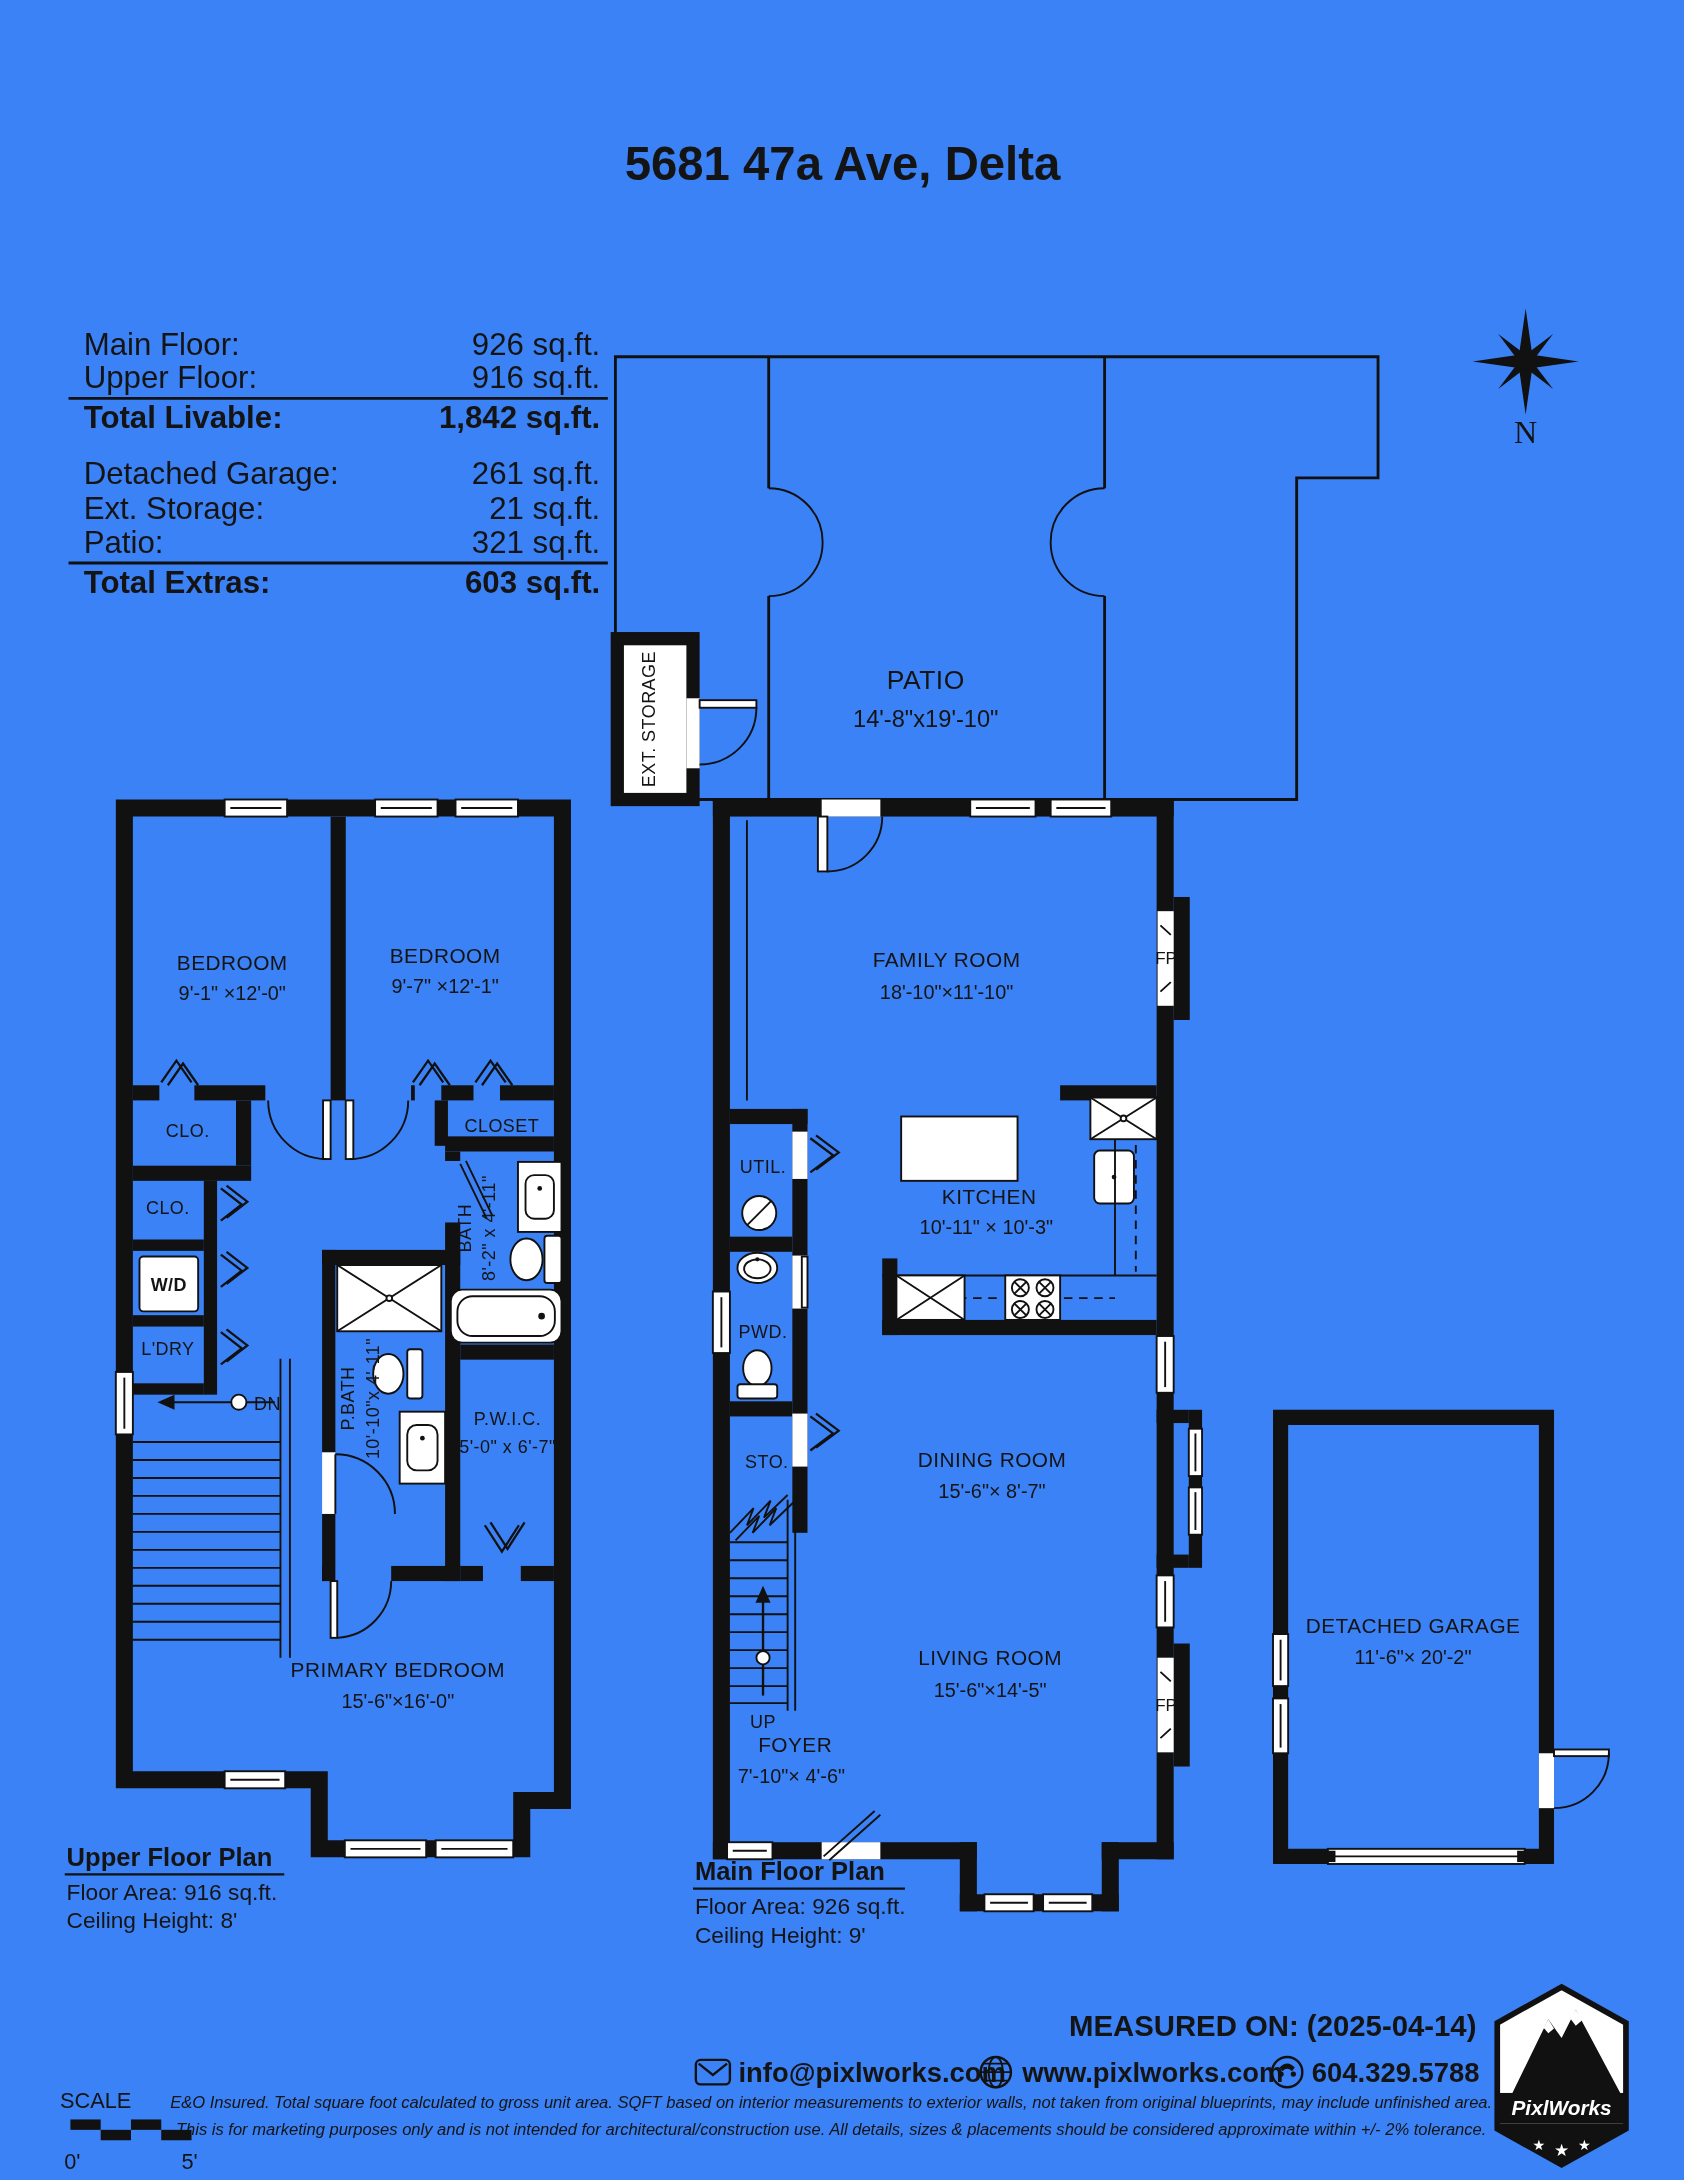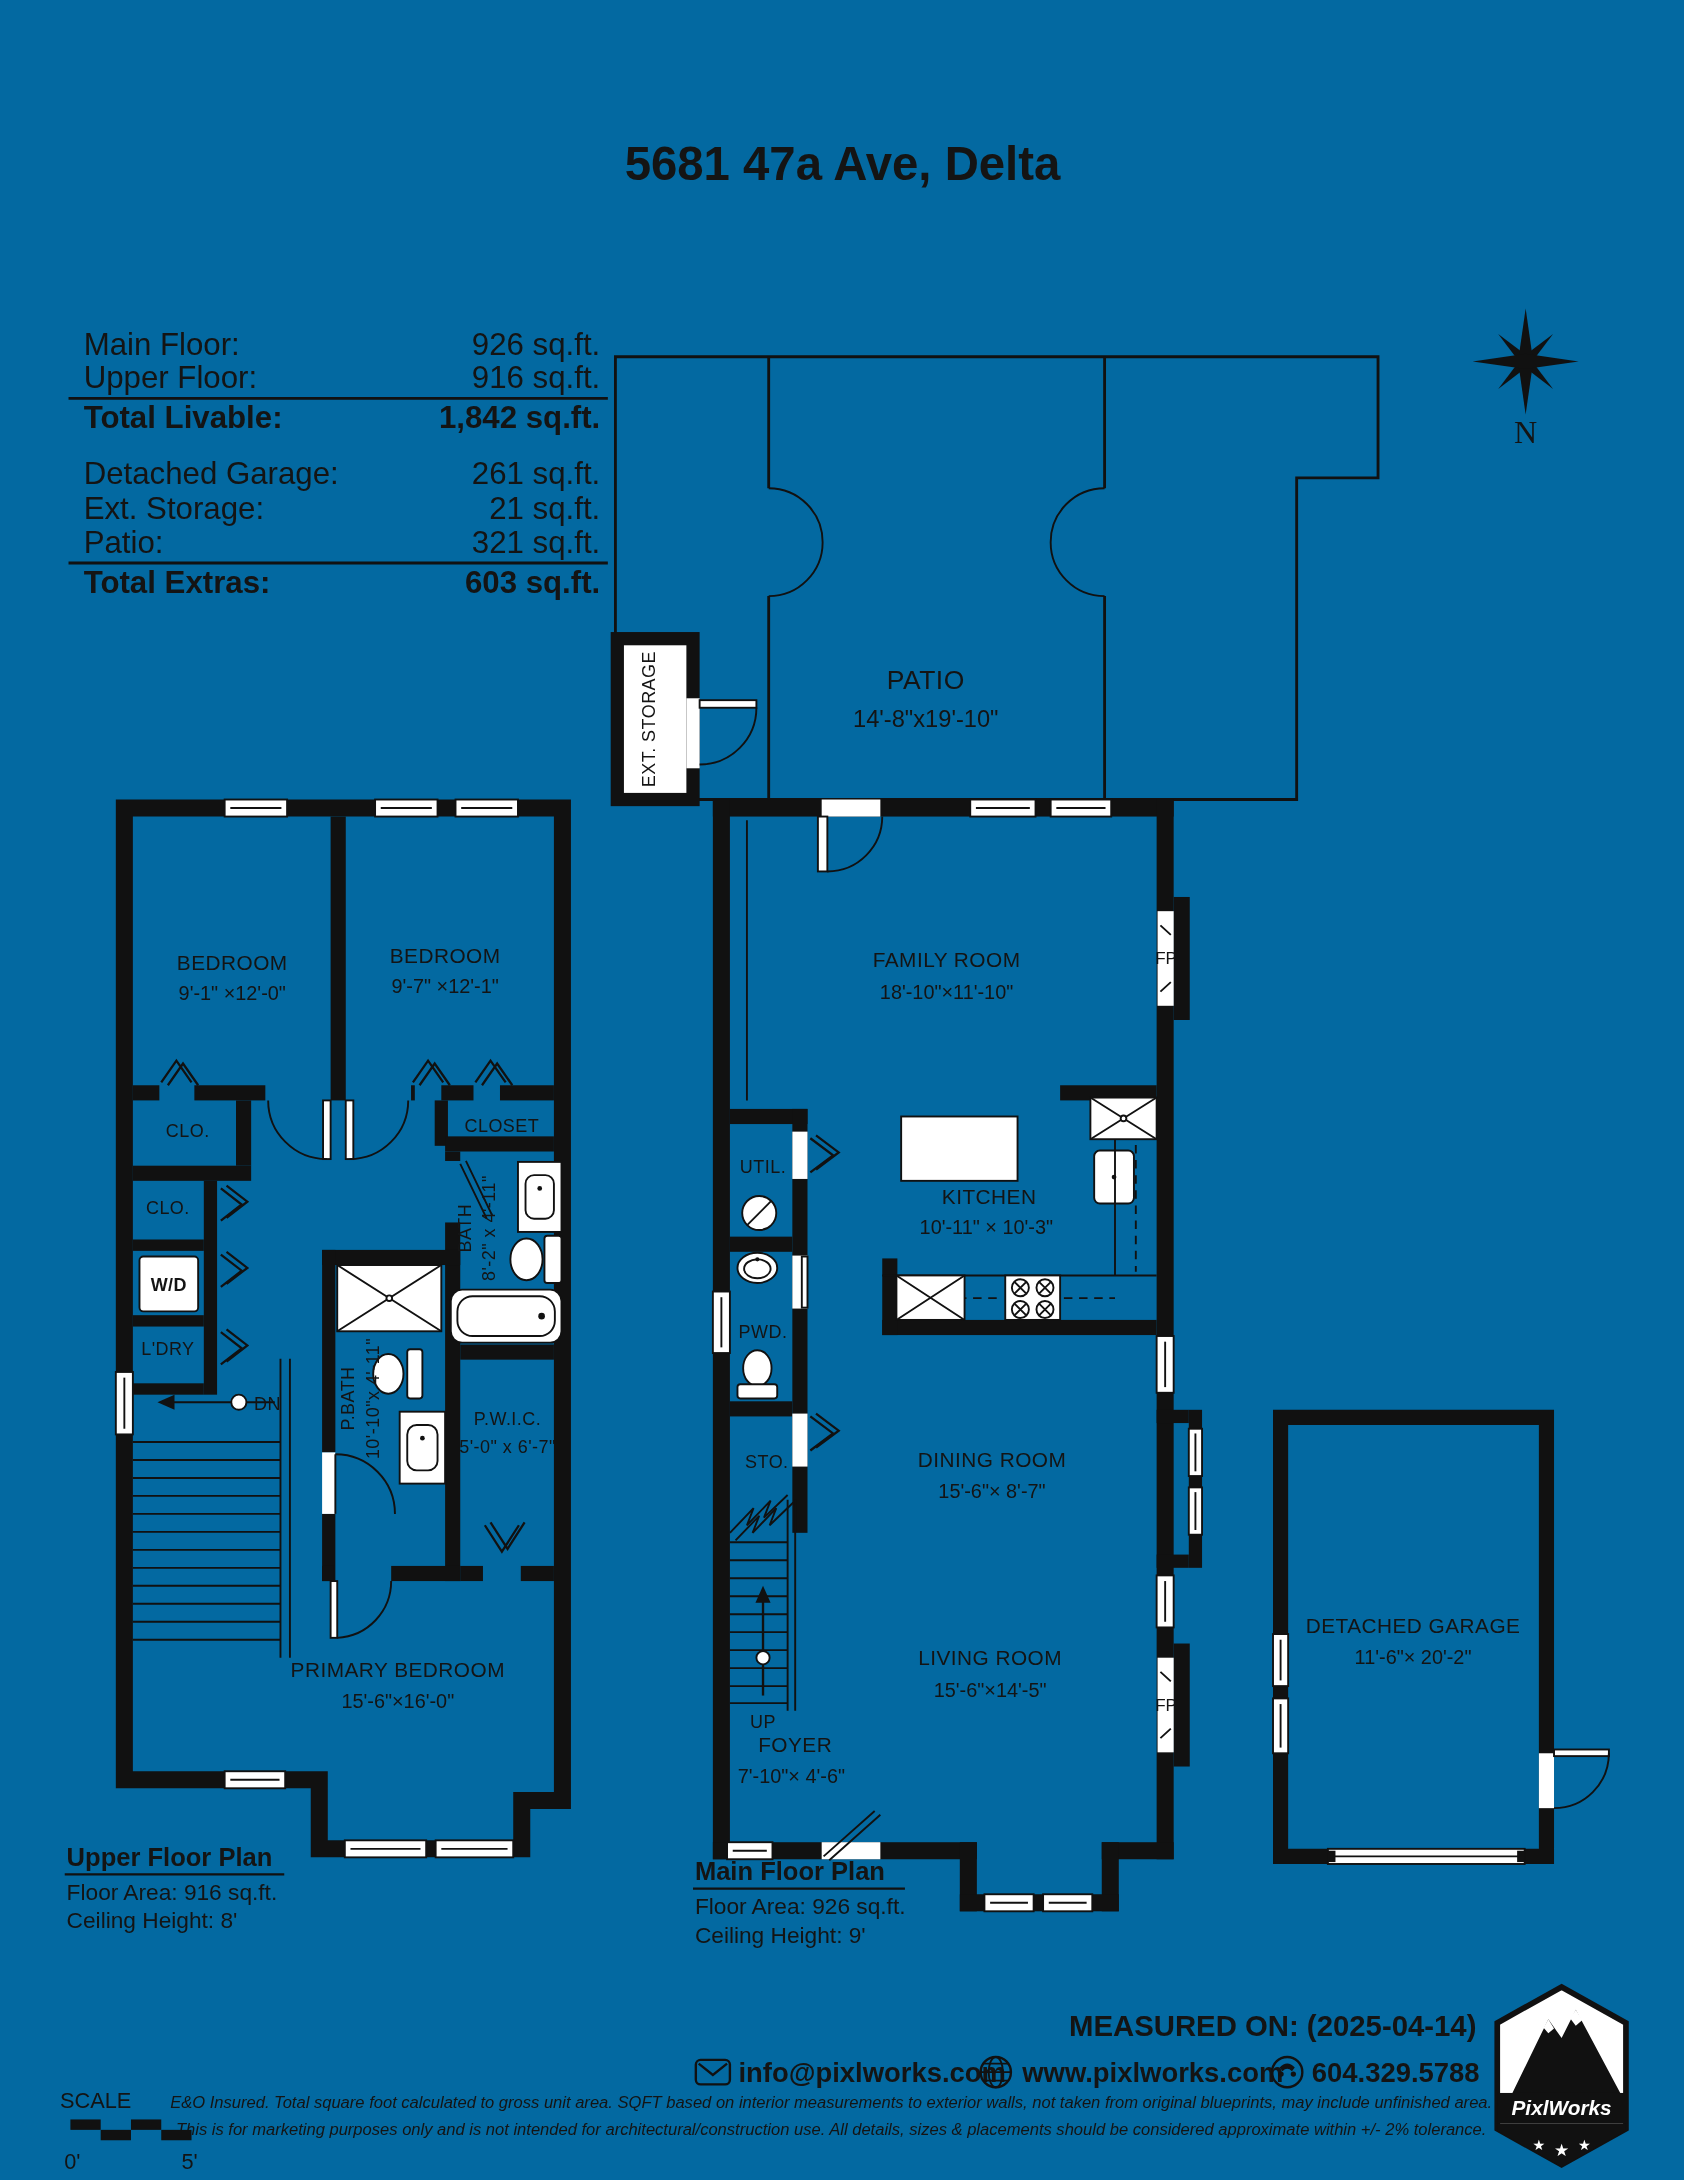--- a/index.html
+++ b/index.html
@@ -1,16 +1,16 @@
 <!DOCTYPE html>
 <html style="font-size:15px"><head>
 <meta charset="utf-8">
 <style>
   html,body{margin:0;padding:0;background:#fff;}
-  .page{position:relative;width:1685px;height:2180px;background:#0369a1;overflow:hidden;}
+  .page{position:relative;width:1685px;height:2180px;background:#3b82f6;overflow:hidden;}
   svg{position:absolute;left:0;top:0;}
   svg text{fill:#141414;font-family:"Liberation Sans",sans-serif;}
   .t-title{font-size:50px;font-weight:700;}
   .t-tbl{font-size:33px;}
   .t-tbl-b{font-size:33px;font-weight:700;}
   .t-room{font-size:22px;letter-spacing:.5px;}
   .t-dim{font-size:21px;}
   .t-sm{font-size:19px;letter-spacing:.5px;}
   .t-fp{font-size:18px;}
   .t-plan-title{font-size:27px;font-weight:700;}

